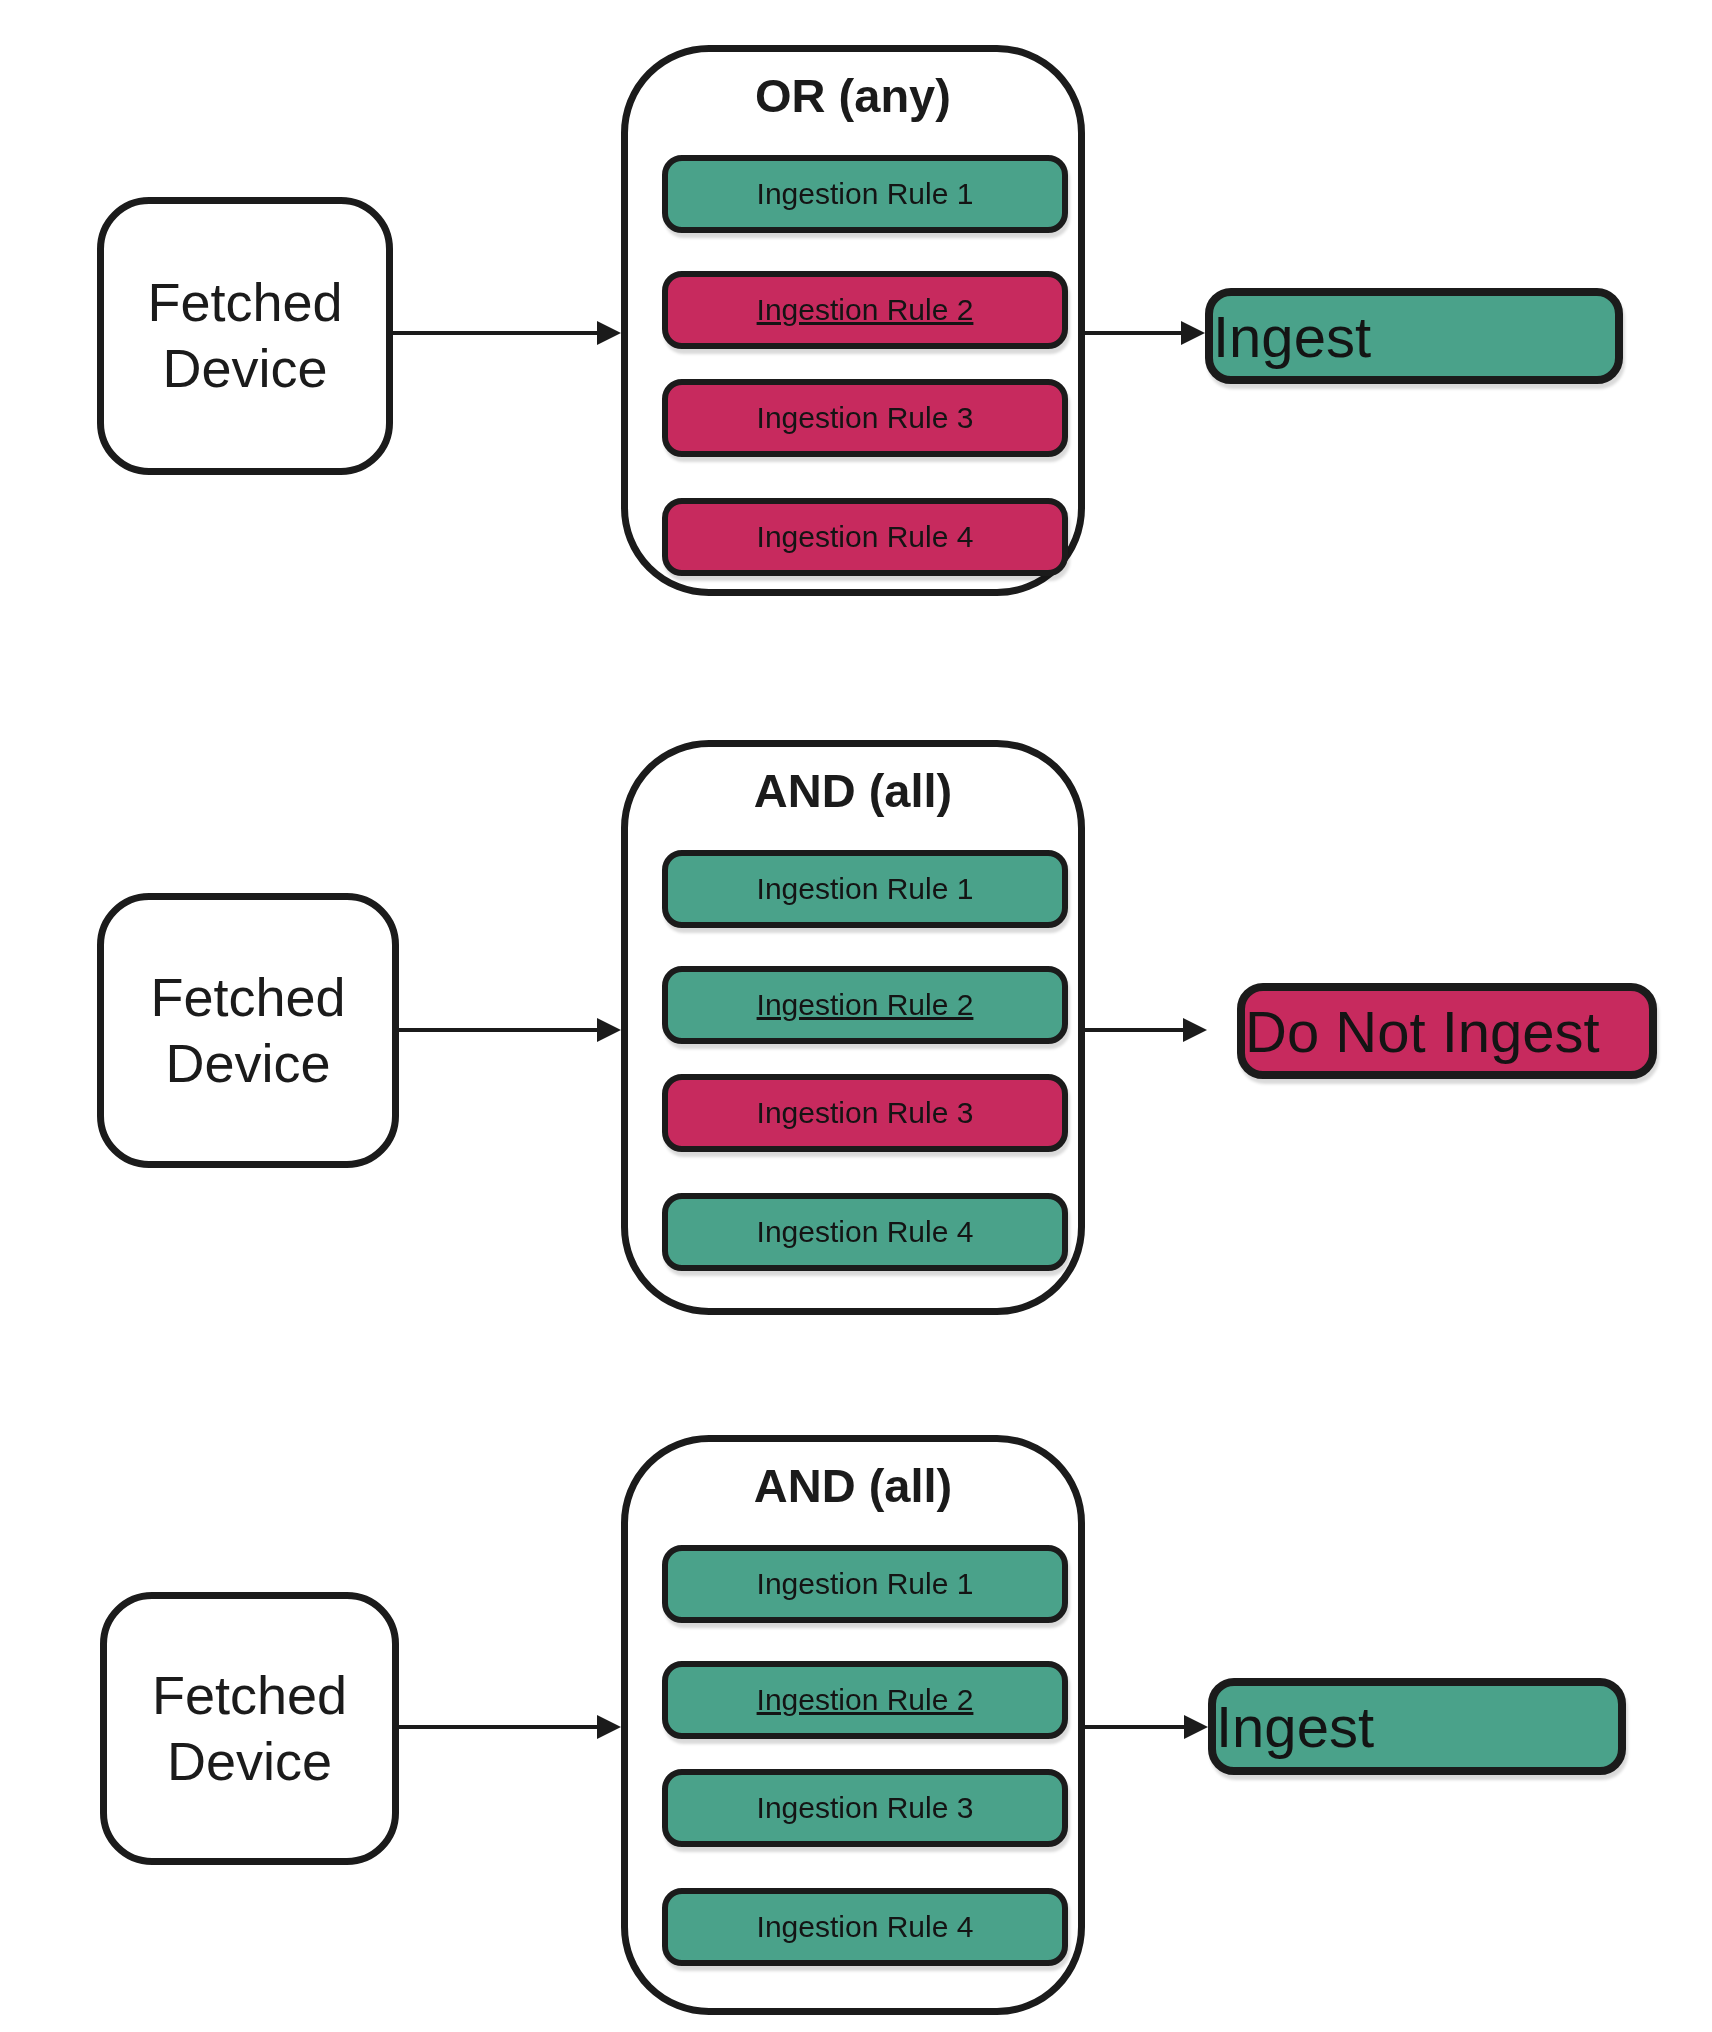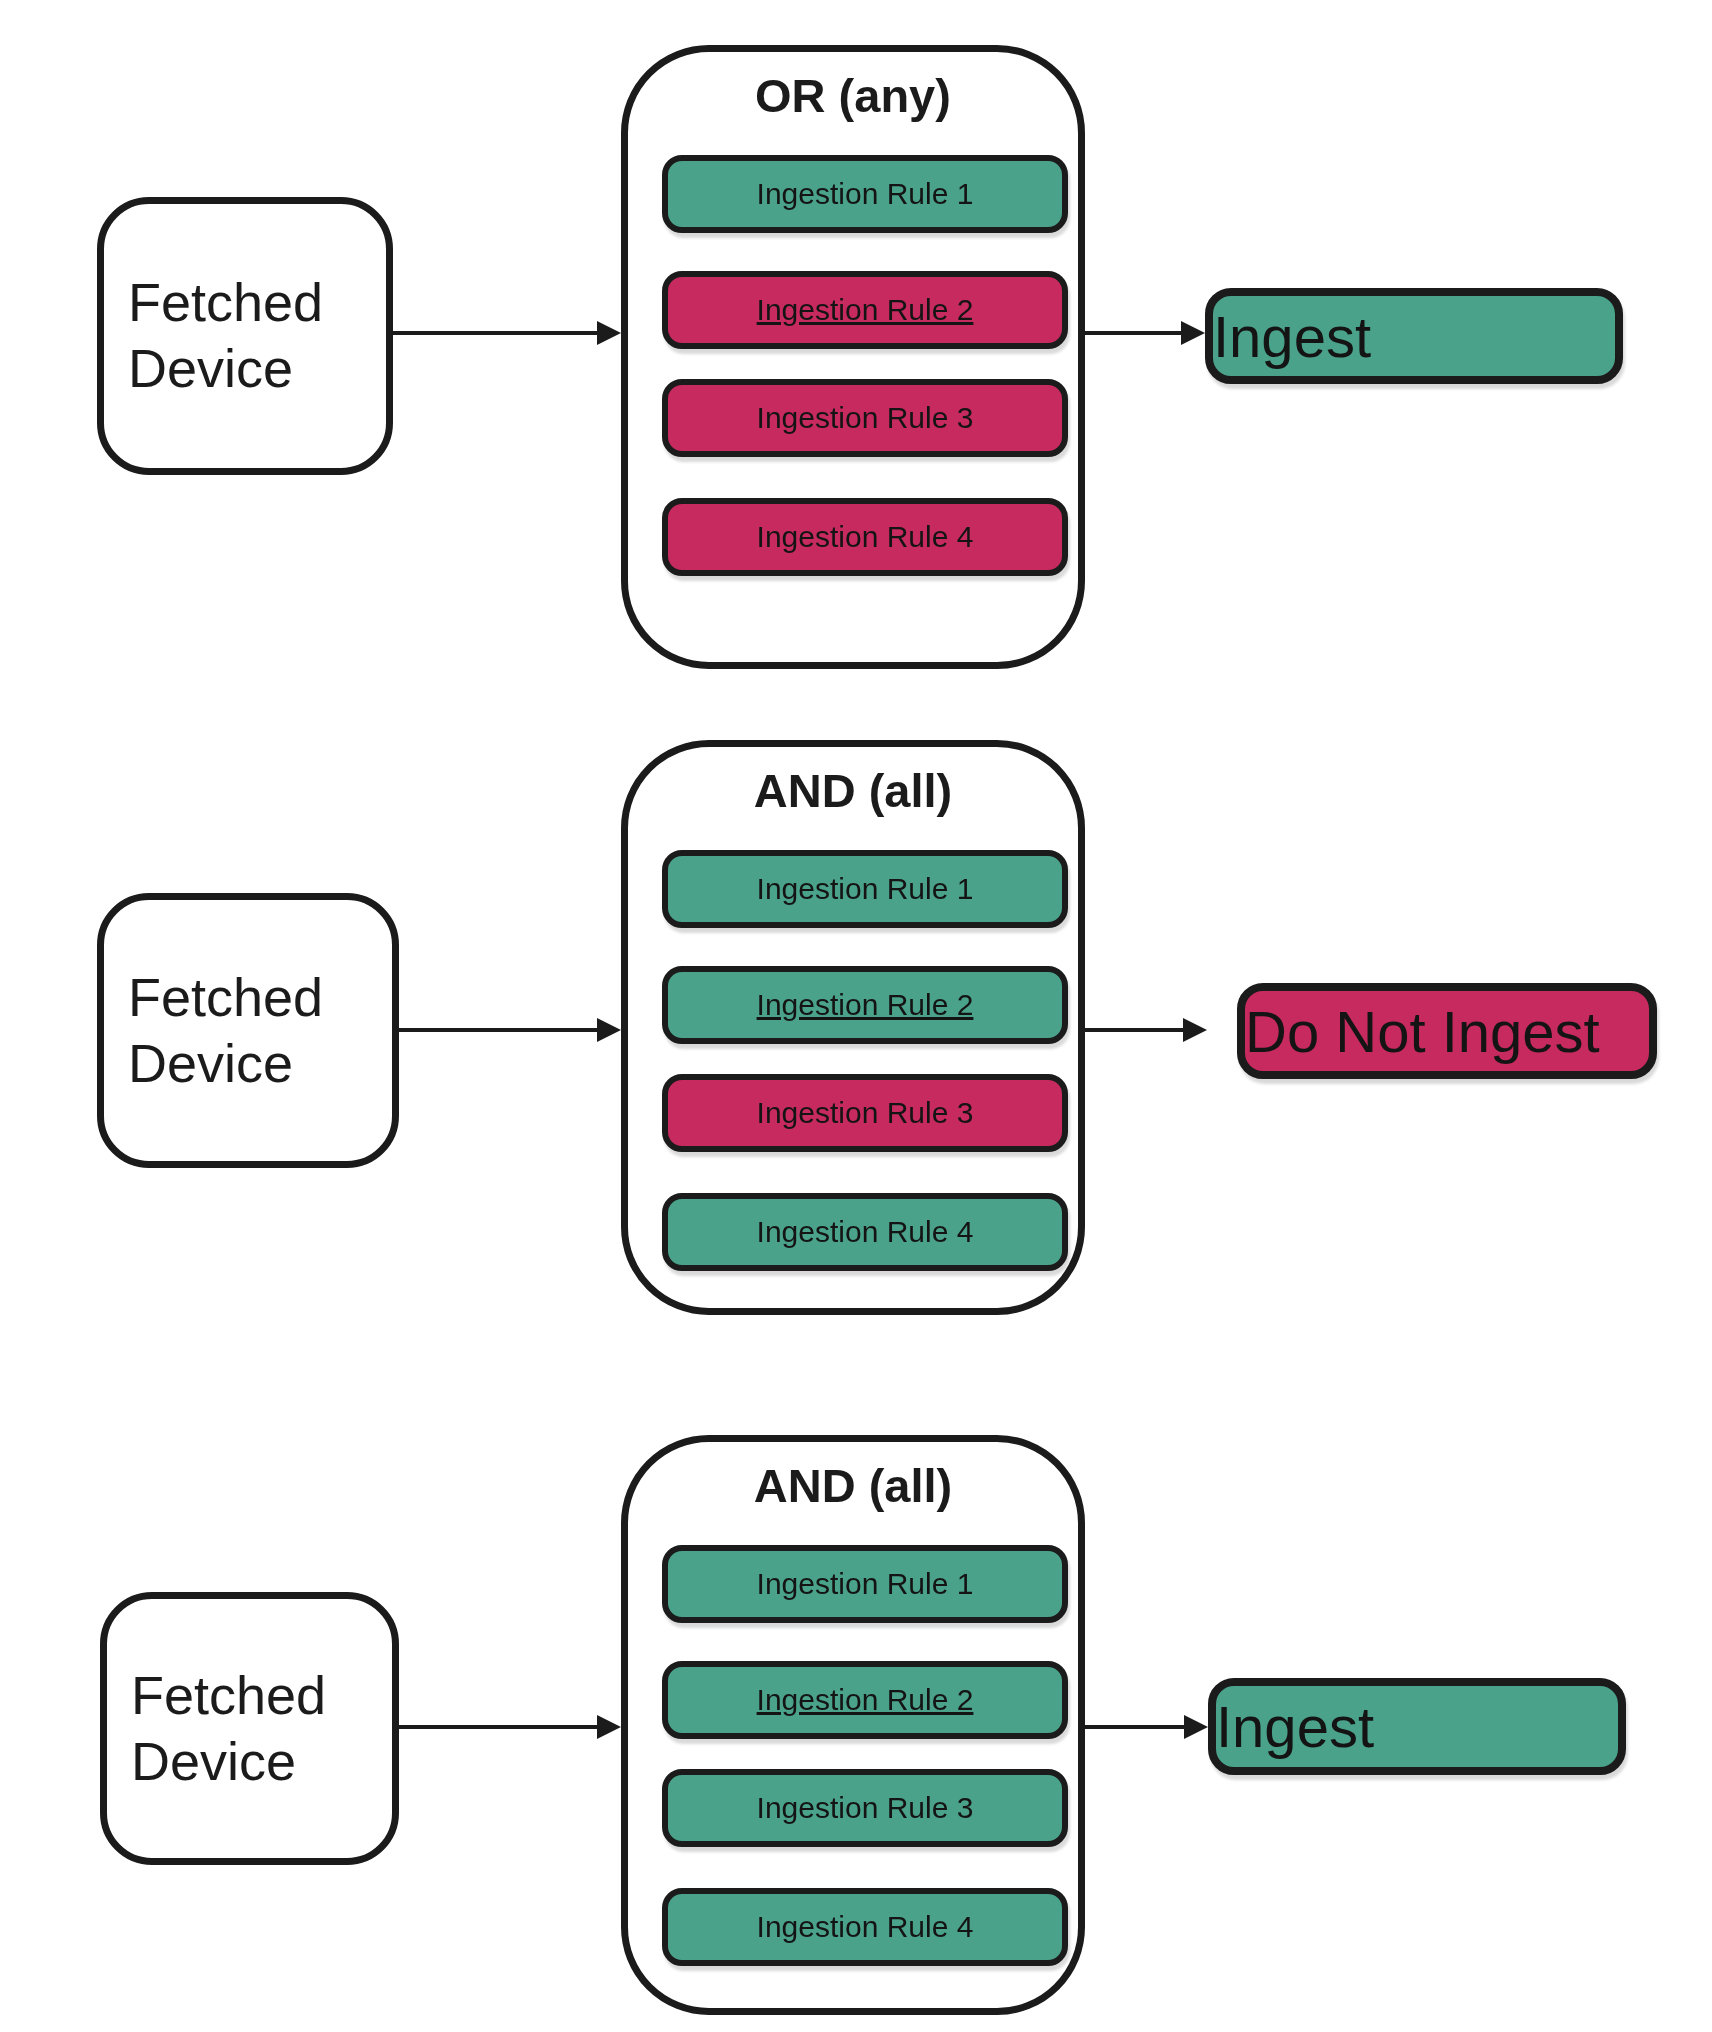--- a/index.html
+++ b/index.html
@@ -3,21 +3,21 @@
 <meta charset="utf-8">
 <style>
   html,body{margin:0;padding:0;background:#ffffff;}
   body{width:1712px;height:2032px;position:relative;overflow:hidden;
        font-family:"Liberation Sans", sans-serif;color:#1b1b1b;}
   .canvas{position:absolute;inset:0;}
 
   
   .node{position:absolute;background:#ffffff;border:7px solid var(--line);
         border-radius:52px;display:flex;align-items:center;justify-content:center;
-        font-size:54px;line-height:1.22;color:#1b1b1b;
+        text-align:center;font-size:54px;line-height:1.22;color:#1b1b1b;
         box-sizing:border-box;padding:16px 24px;}
 
   
   .group{position:absolute;background:#ffffff;border:7px solid var(--line);
          border-radius:88px;box-sizing:border-box;}
   .group-title{position:absolute;left:0;right:0;top:16px;text-align:center;
                font-size:47px;font-weight:bold;color:#1b1b1b;}
 
   
   .rule{position:absolute;left:34px;width:406px;height:78px;
@@ -47,21 +47,21 @@
 <body>
 
 <div class="canvas">
 
   <div class="node" style="left:97px;top:197px;width:296px;height:278px;">
     <span>Fetched Device</span>
   </div>
 
   <div class="arrow" style="left:392px;top:321px;width:229px;"></div>
 
-  <div class="group" style="left:621px;top:45px;width:464px;height:624px;">
+  <div class="group" style="left:621px;top:45px;width:464px;height:551px;">
     <div class="group-title">OR (any)</div>
     <div class="rule r1 pass">
       <span>Ingestion Rule 1</span>
     </div>
     <div class="rule r2 fail">
       <span>Ingestion Rule 2</span>
     </div>
     <div class="rule r3 fail">
       <span>Ingestion Rule 3</span>
     </div>

